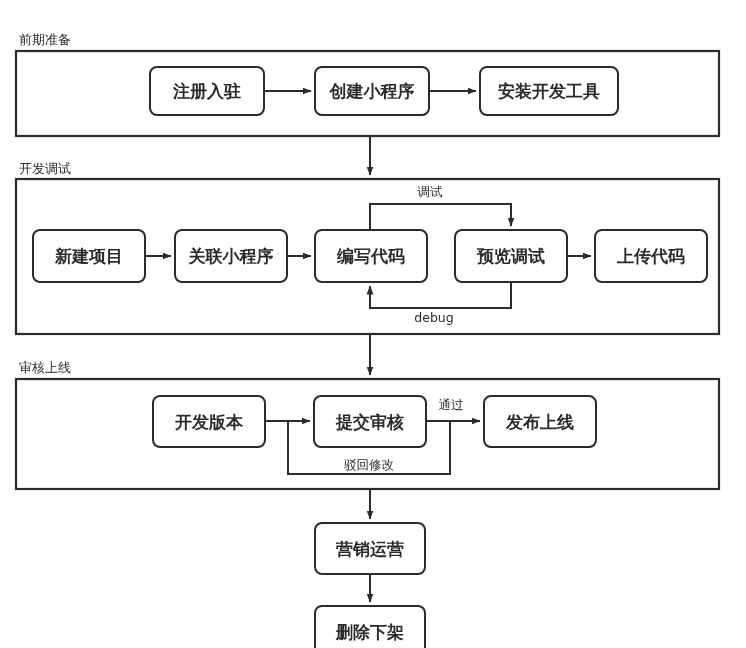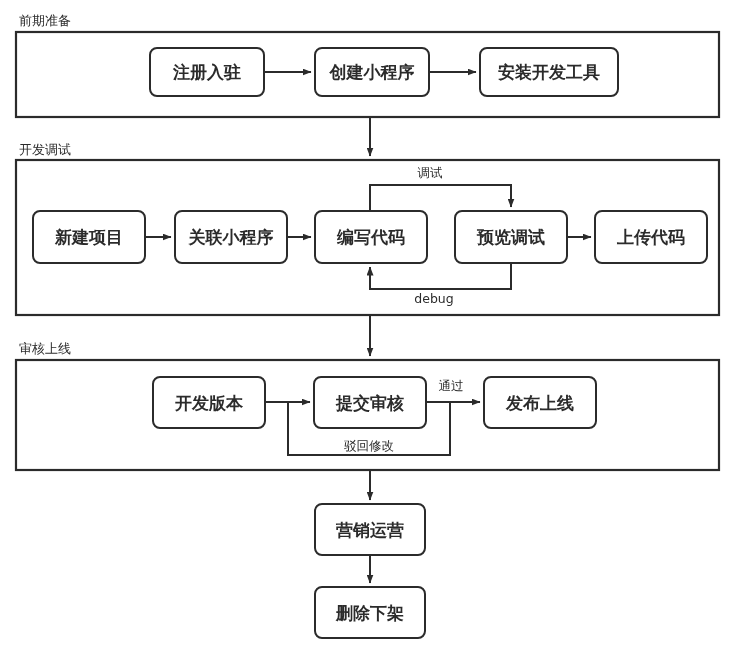--- a/index.html
+++ b/index.html
@@ -10,20 +10,21 @@
   body {
     width: 746px;
     height: 648px;
     font-family: "DejaVu Sans", "Liberation Sans", sans-serif;
     overflow: hidden;
   }
   #chart-root {
     position: relative;
     width: 746px;
     height: 480px;
+    margin-top: 19px;
   }
   svg.flow {
     position: absolute;
     left: 0;
     top: 0;
     width: 746px;
     height: 648px;
   }
   .section-frame {
     fill: none;

